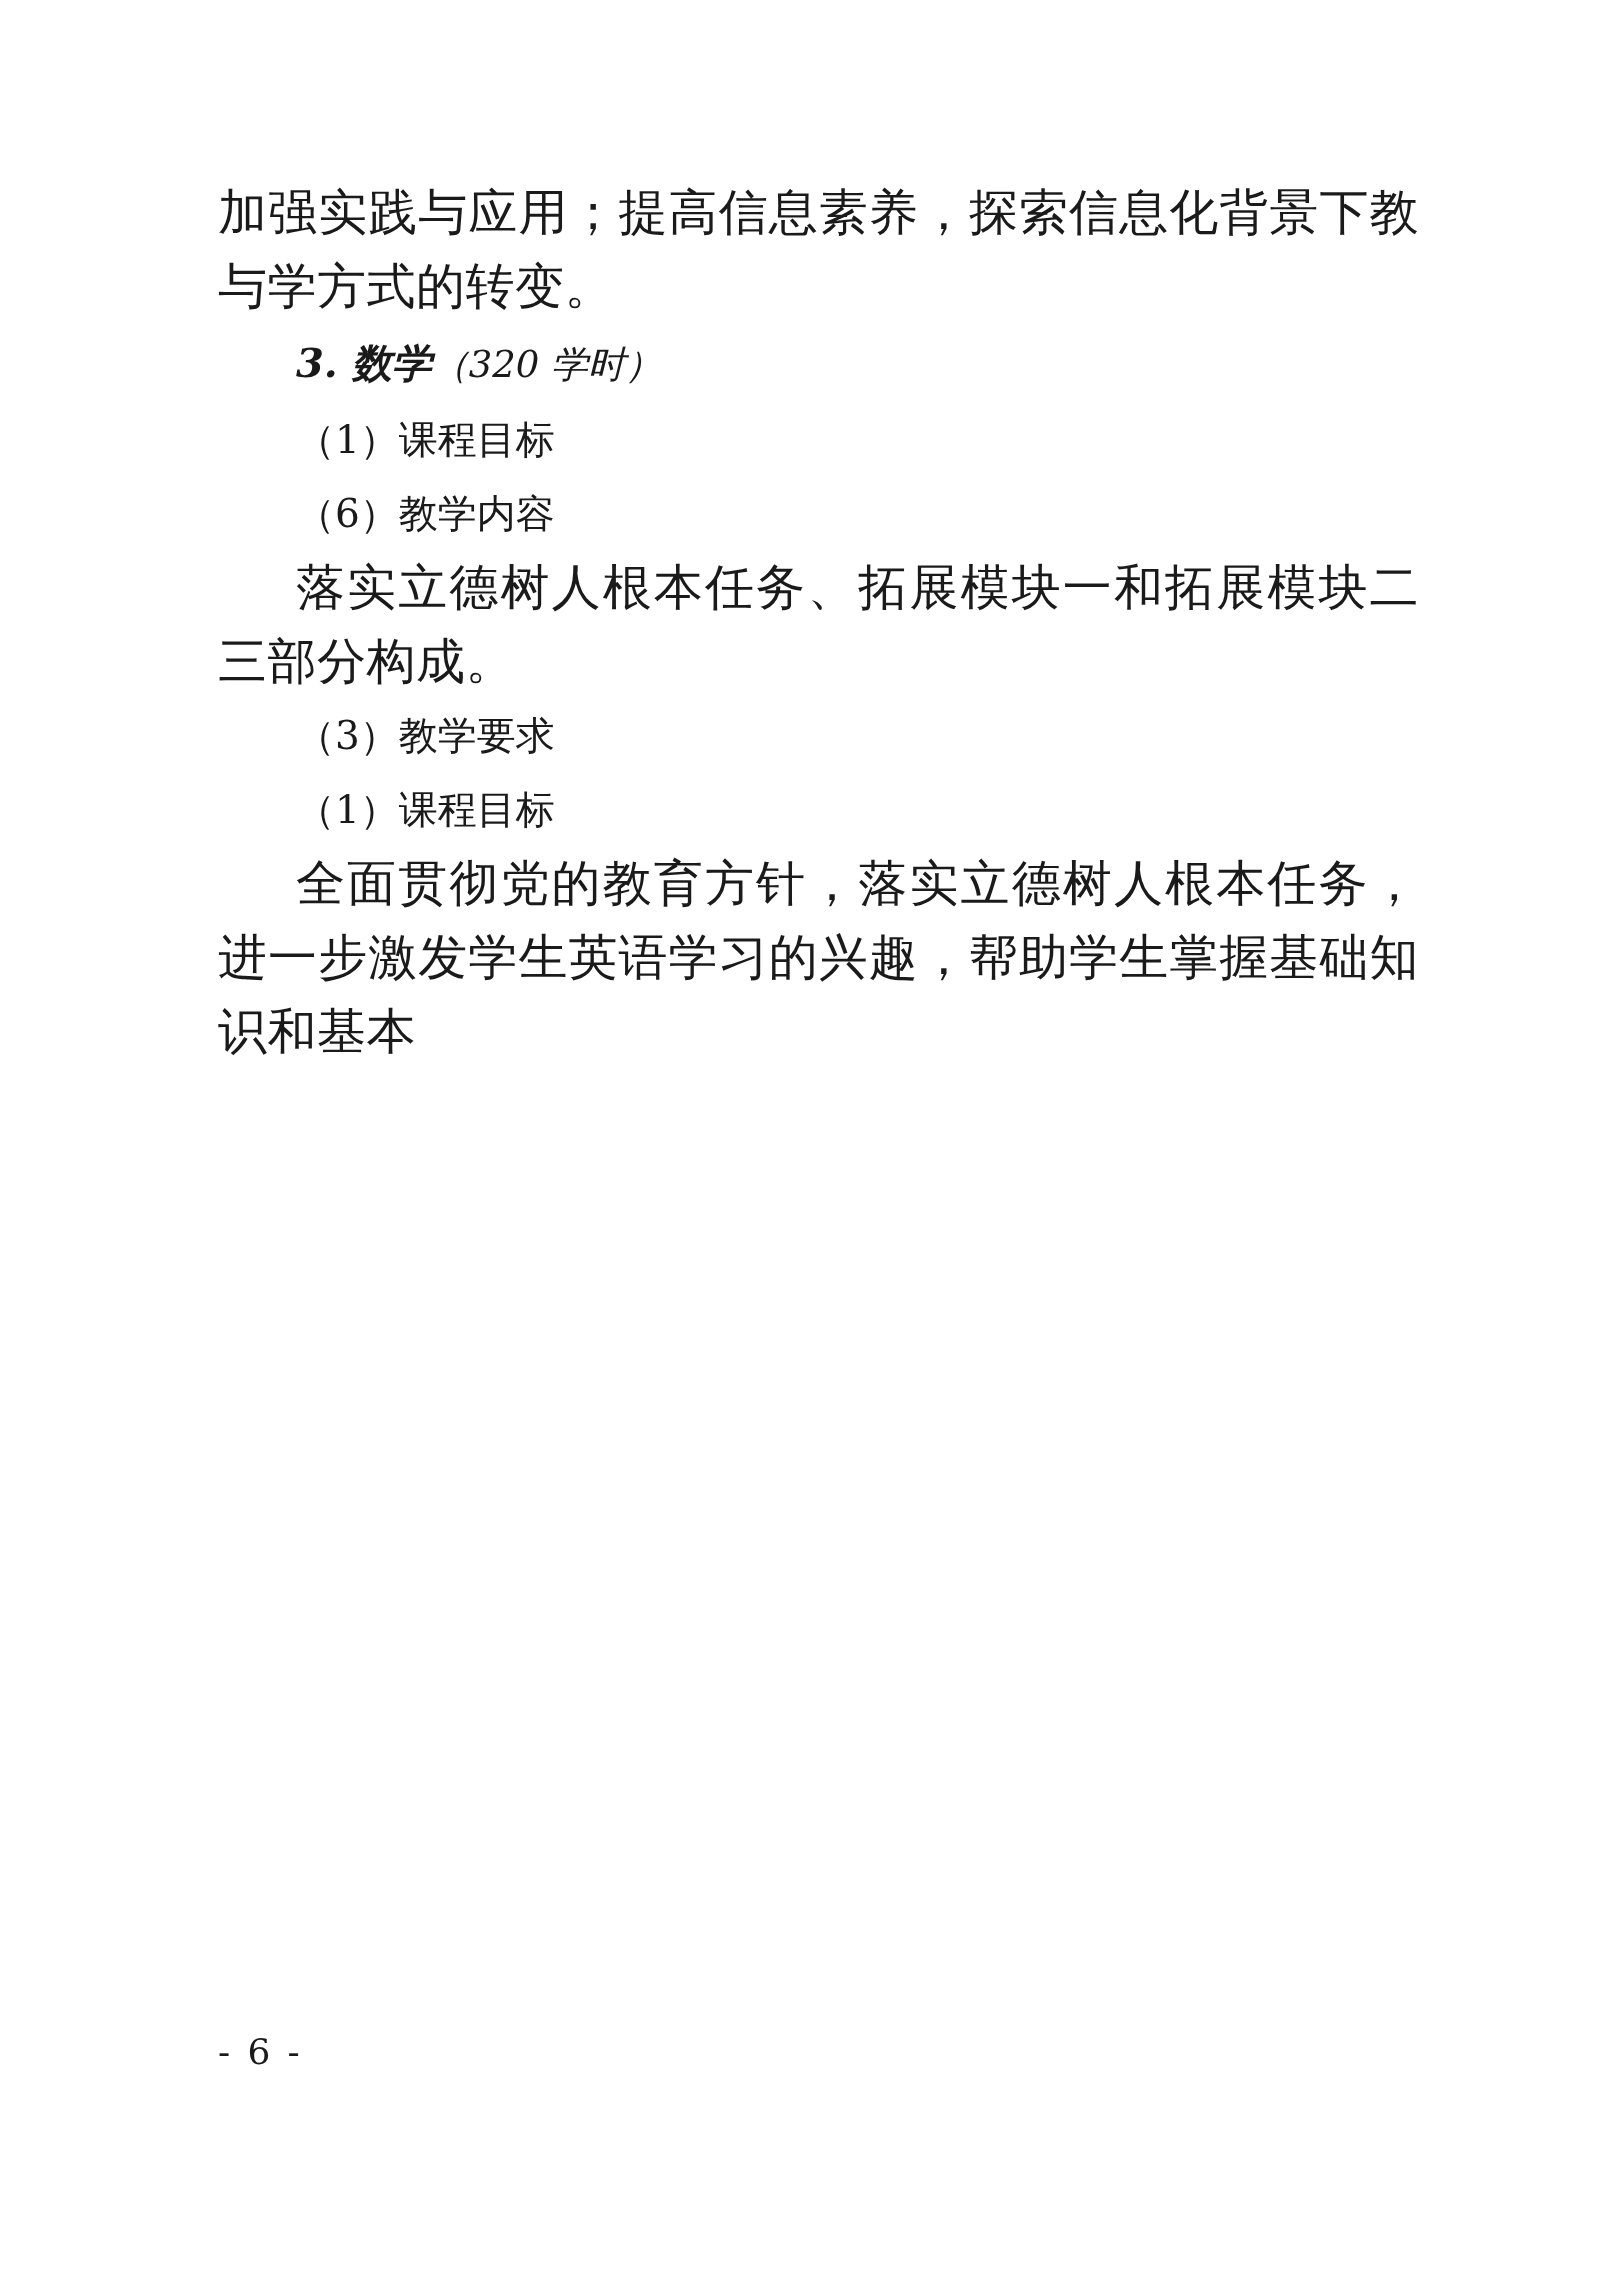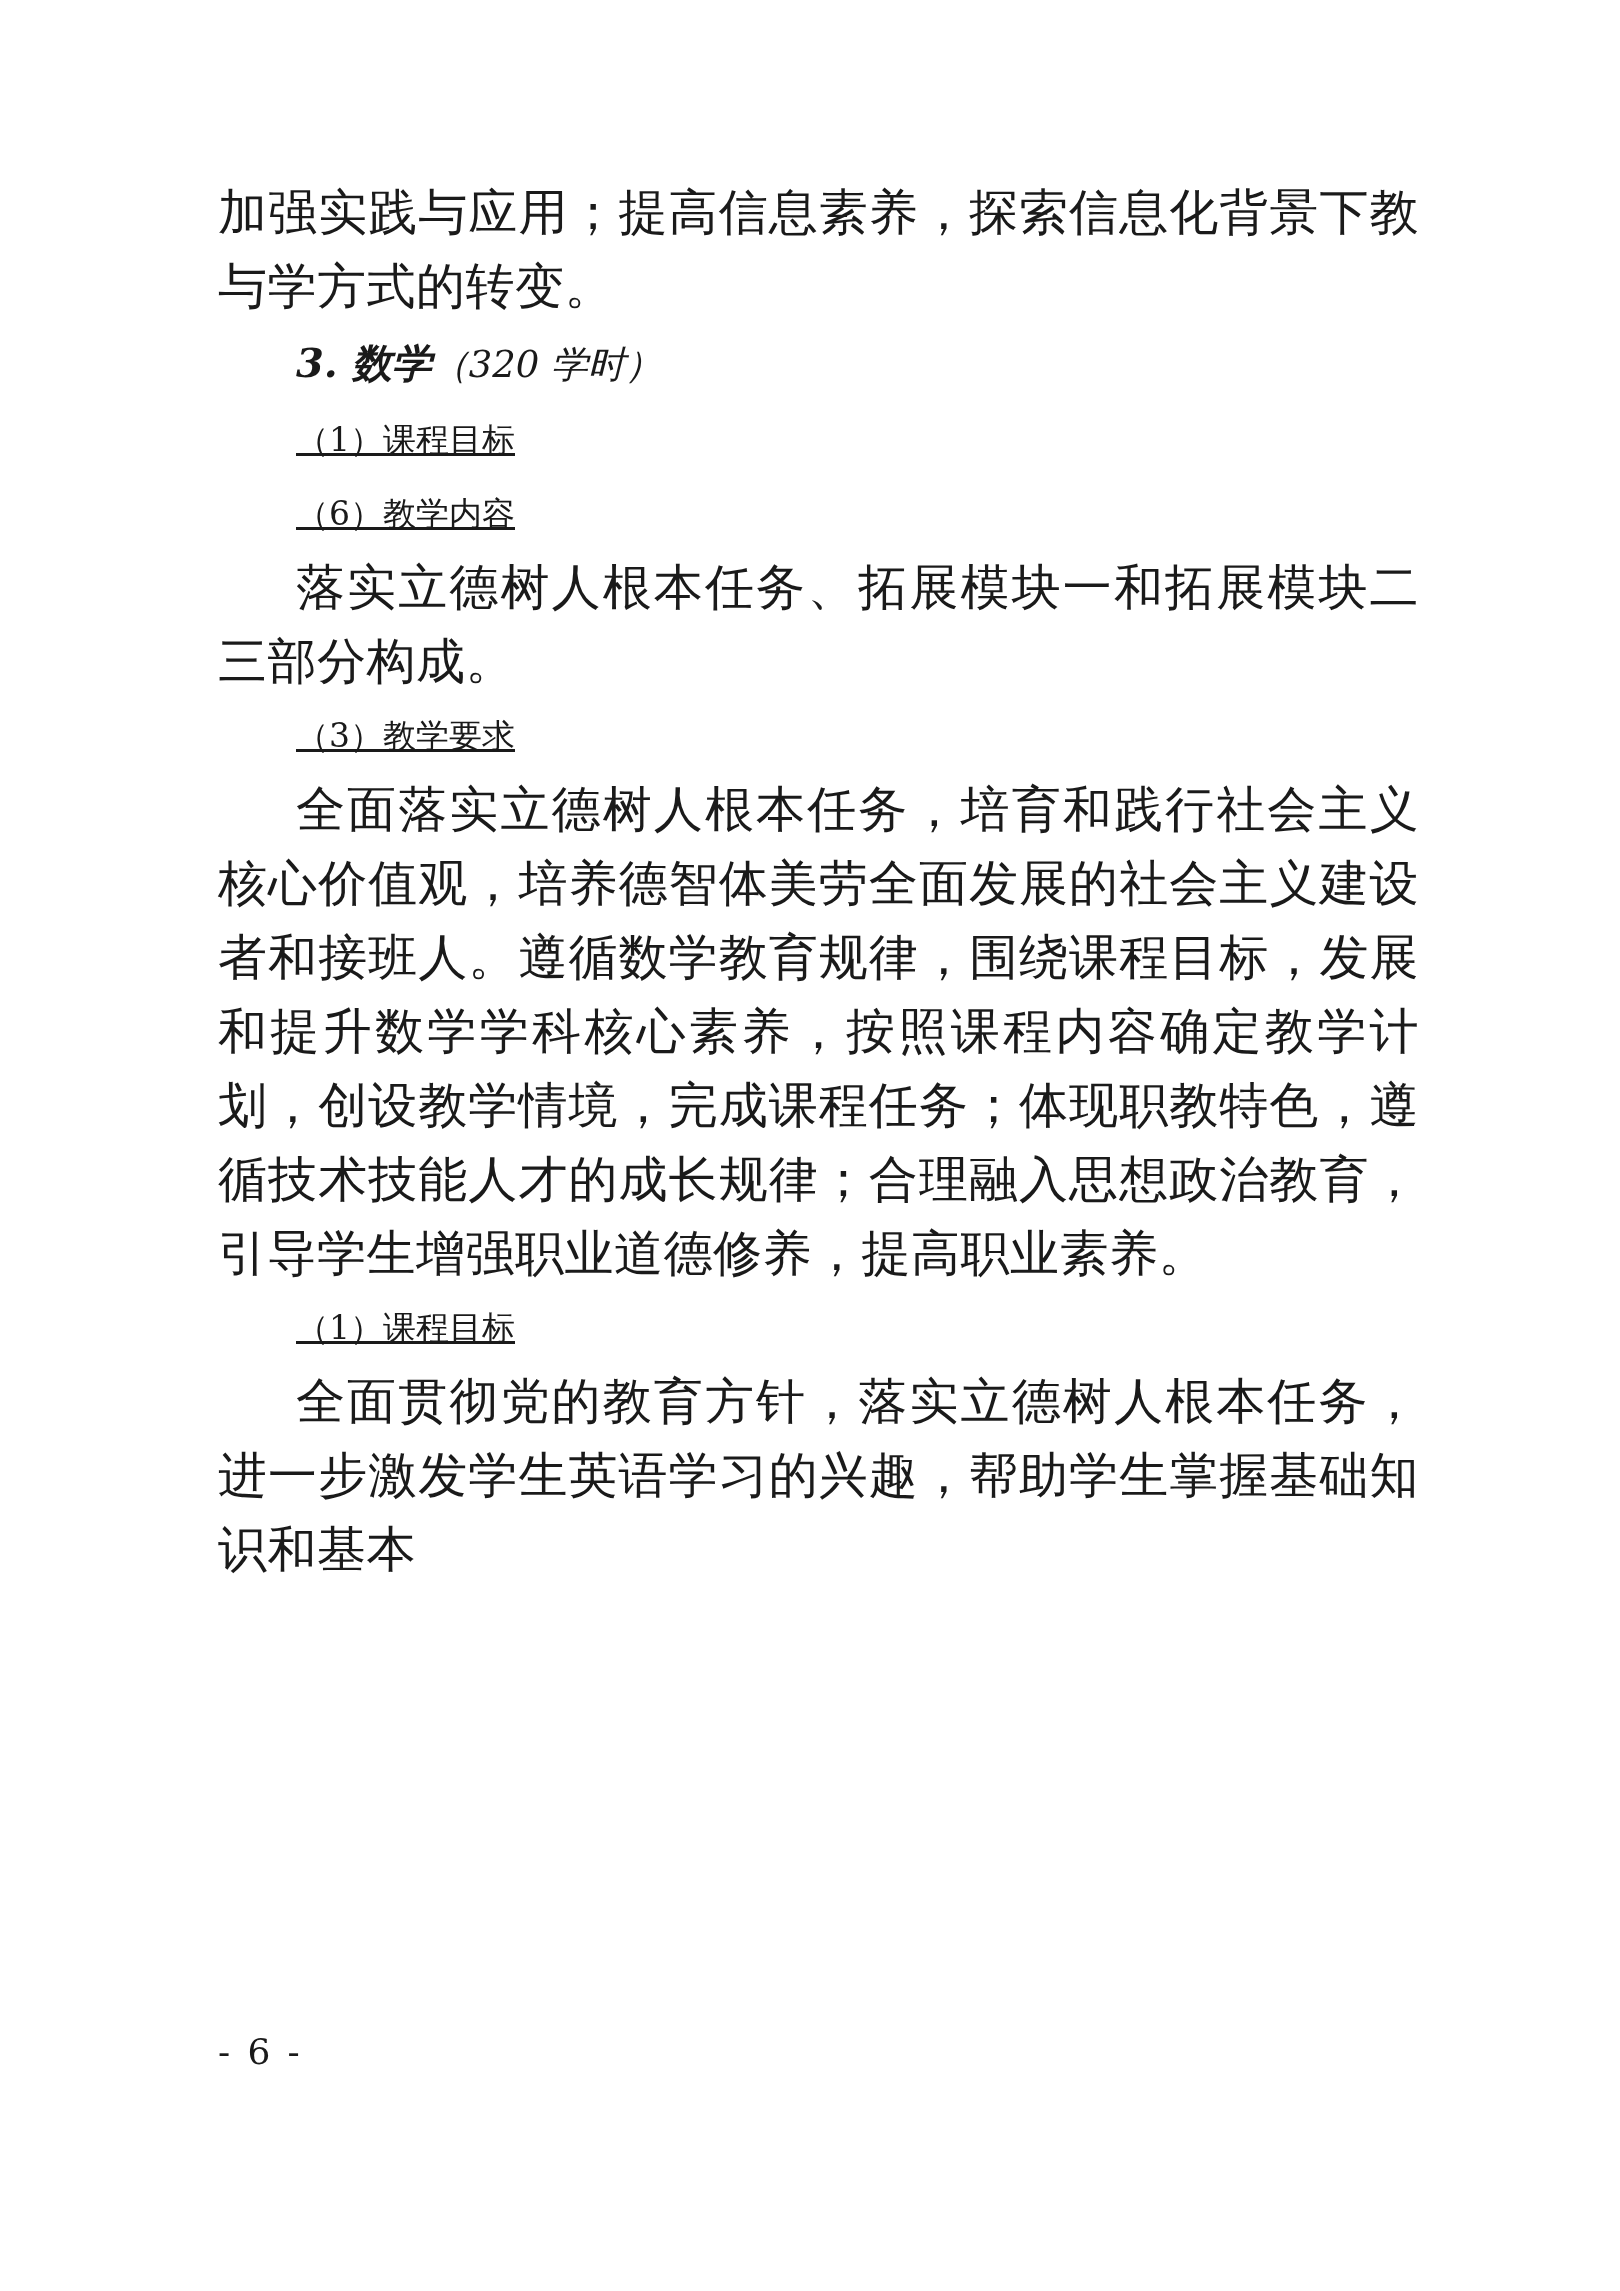--- a/index.html
+++ b/index.html
@@ -47,25 +47,24 @@
     text-indent: 78px;
     margin: 0;
     font-weight: bold;
     font-style: italic;
   }
   .heading .hours {
     font-weight: normal;
     font-size: 37px;
   }
   .subheading {
-    font-size: 33px;
+    font-size: 39px;
     line-height: 74px;
     text-indent: 78px;
     margin: 0;
-    text-decoration: underline;
   }
   .pagenum {
     position: absolute;
     left: 218px;
     top: 2031px;
     font-size: 36px;
     letter-spacing: 2.9px;
     color: #1a1a1a;
     font-family: "DejaVu Serif", "Liberation Serif", serif;
   }
@@ -83,21 +82,20 @@
 
     <p class="subheading">（1）课程目标</p>
 
 
     <p class="subheading">（6）教学内容</p>
 
     <p class="para indent">落实立德树人根本任务、拓展模块一和拓展模块二三部分构成。</p>
 
     <p class="subheading">（3）教学要求</p>
 
-    <p class="para indent">全面落实立德树人根本任务，培育和践行社会主义核心价值观，培养德智体美劳全面发展的社会主义建设者和接班人。遵循数学教育规律，围绕课程目标，发展和提升数学学科核心素养，按照课程内容确定教学计划，创设教学情境，完成课程任务；体现职教特色，遵循技术技能人才的成长规律；合理融入思想政治教育，引导学生增强职业道德修养，提高职业素养。</p>
 
 
     <p class="subheading">（1）课程目标</p>
 
     <p class="para indent">全面贯彻党的教育方针，落实立德树人根本任务，进一步激发学生英语学习的兴趣，帮助学生掌握基础知识和基本</p>
 
   </div>
 
   <div class="pagenum">- 6 -</div>
 

